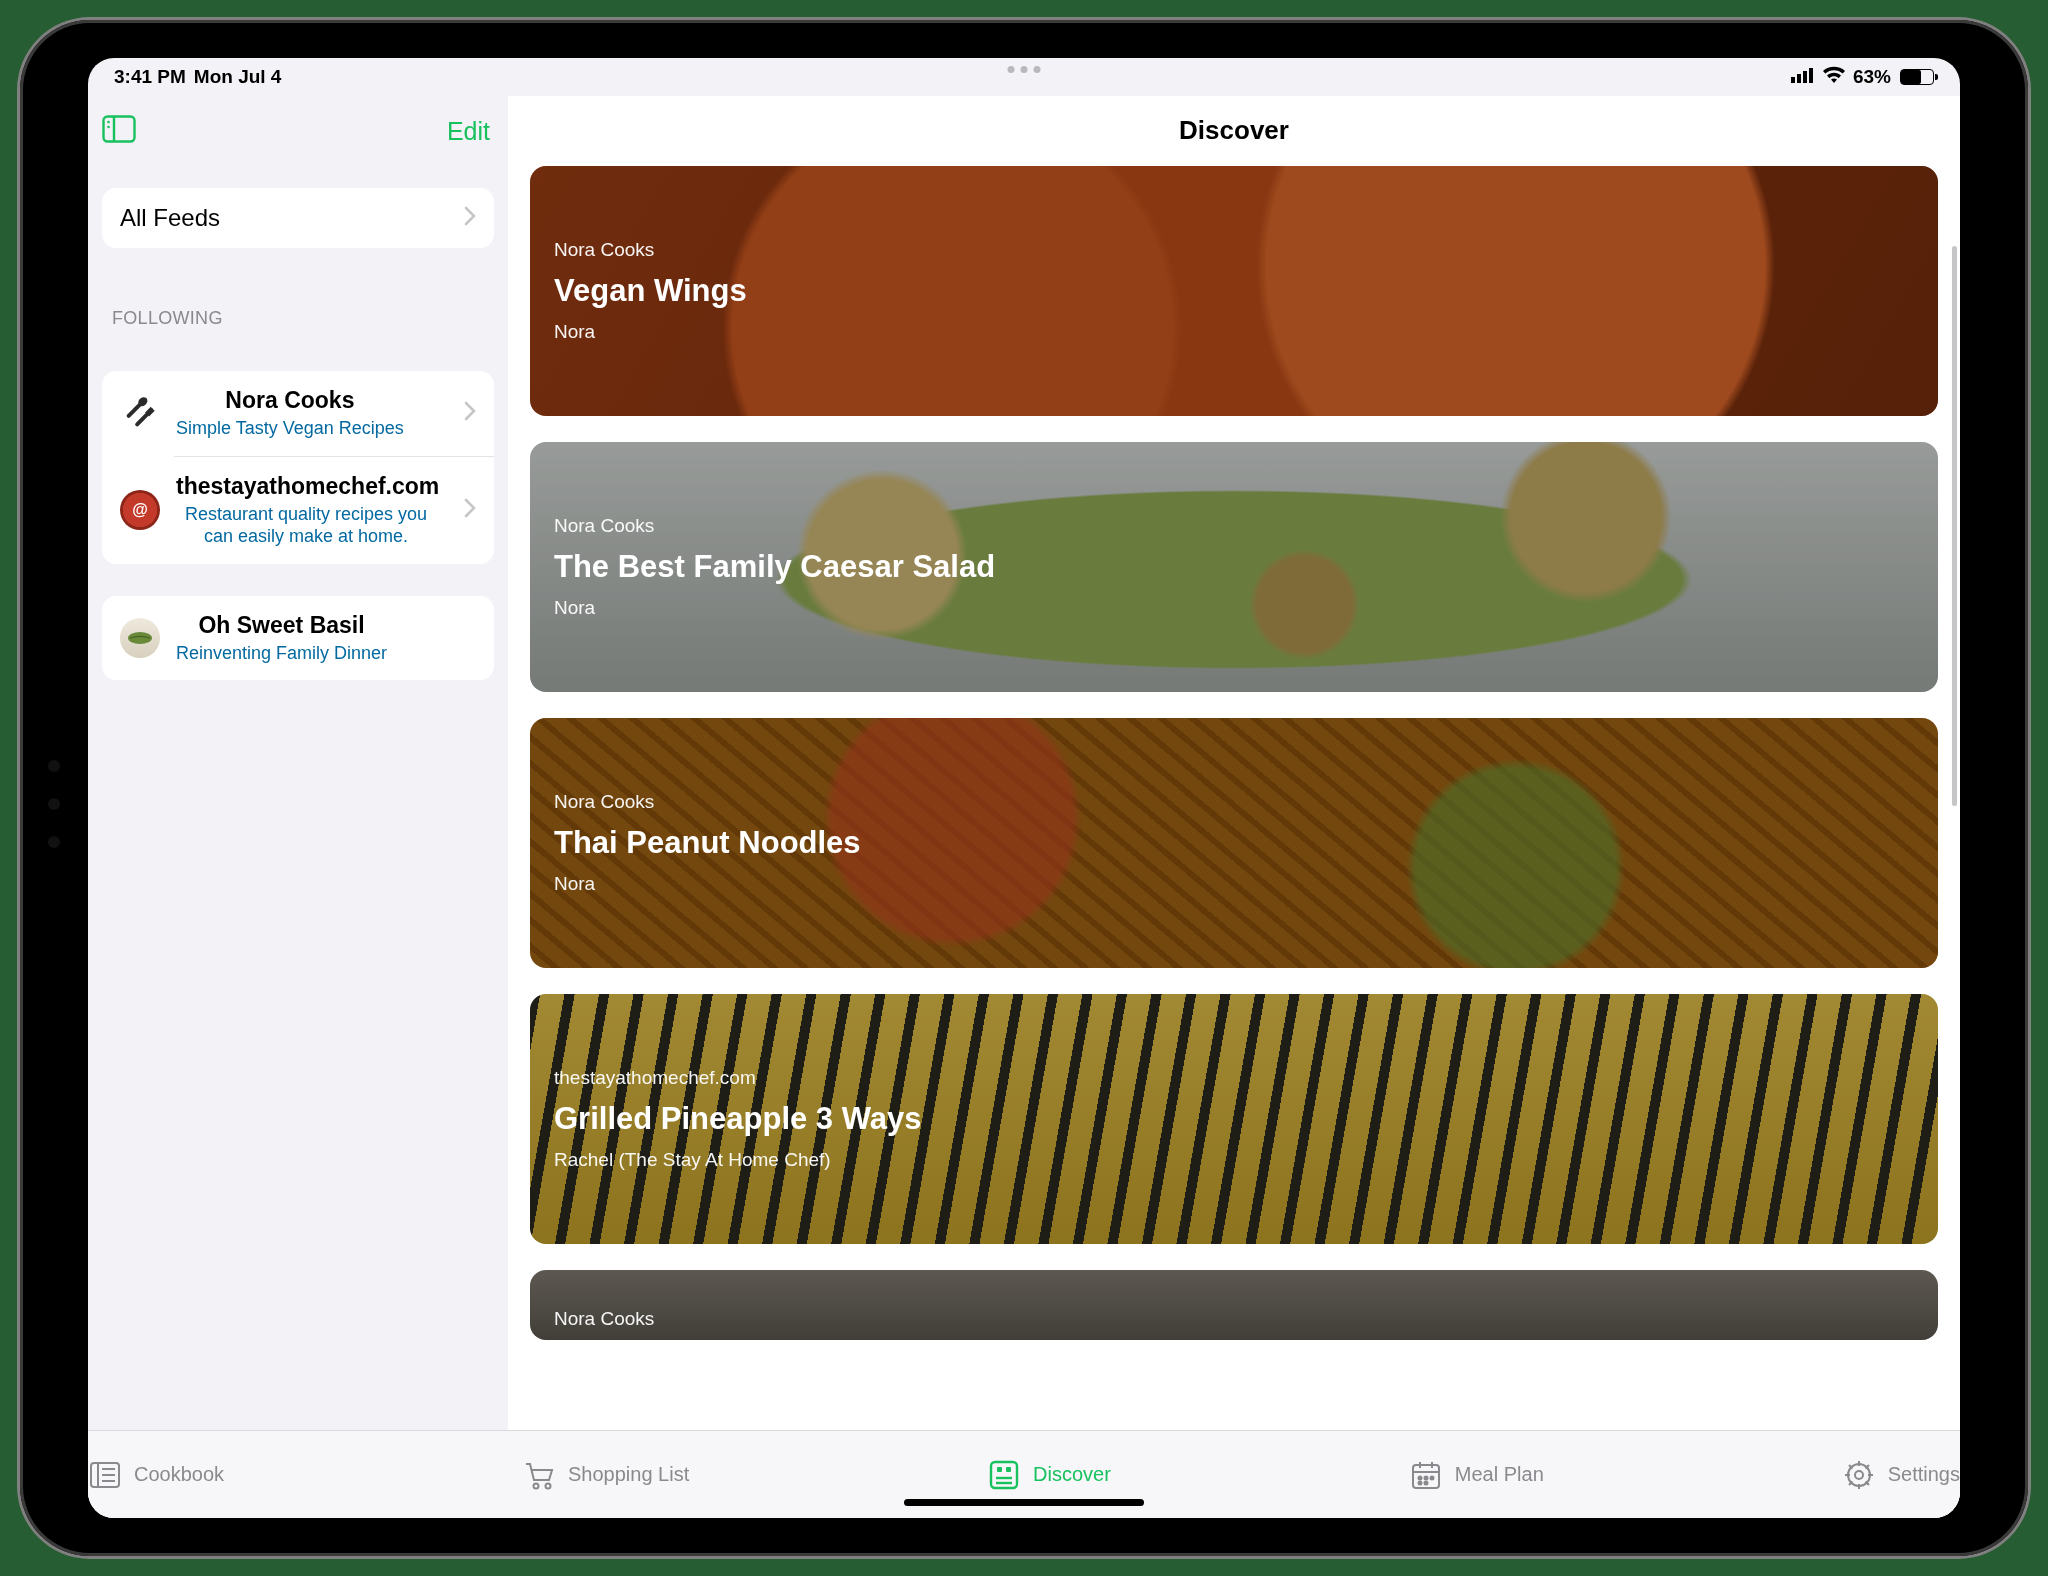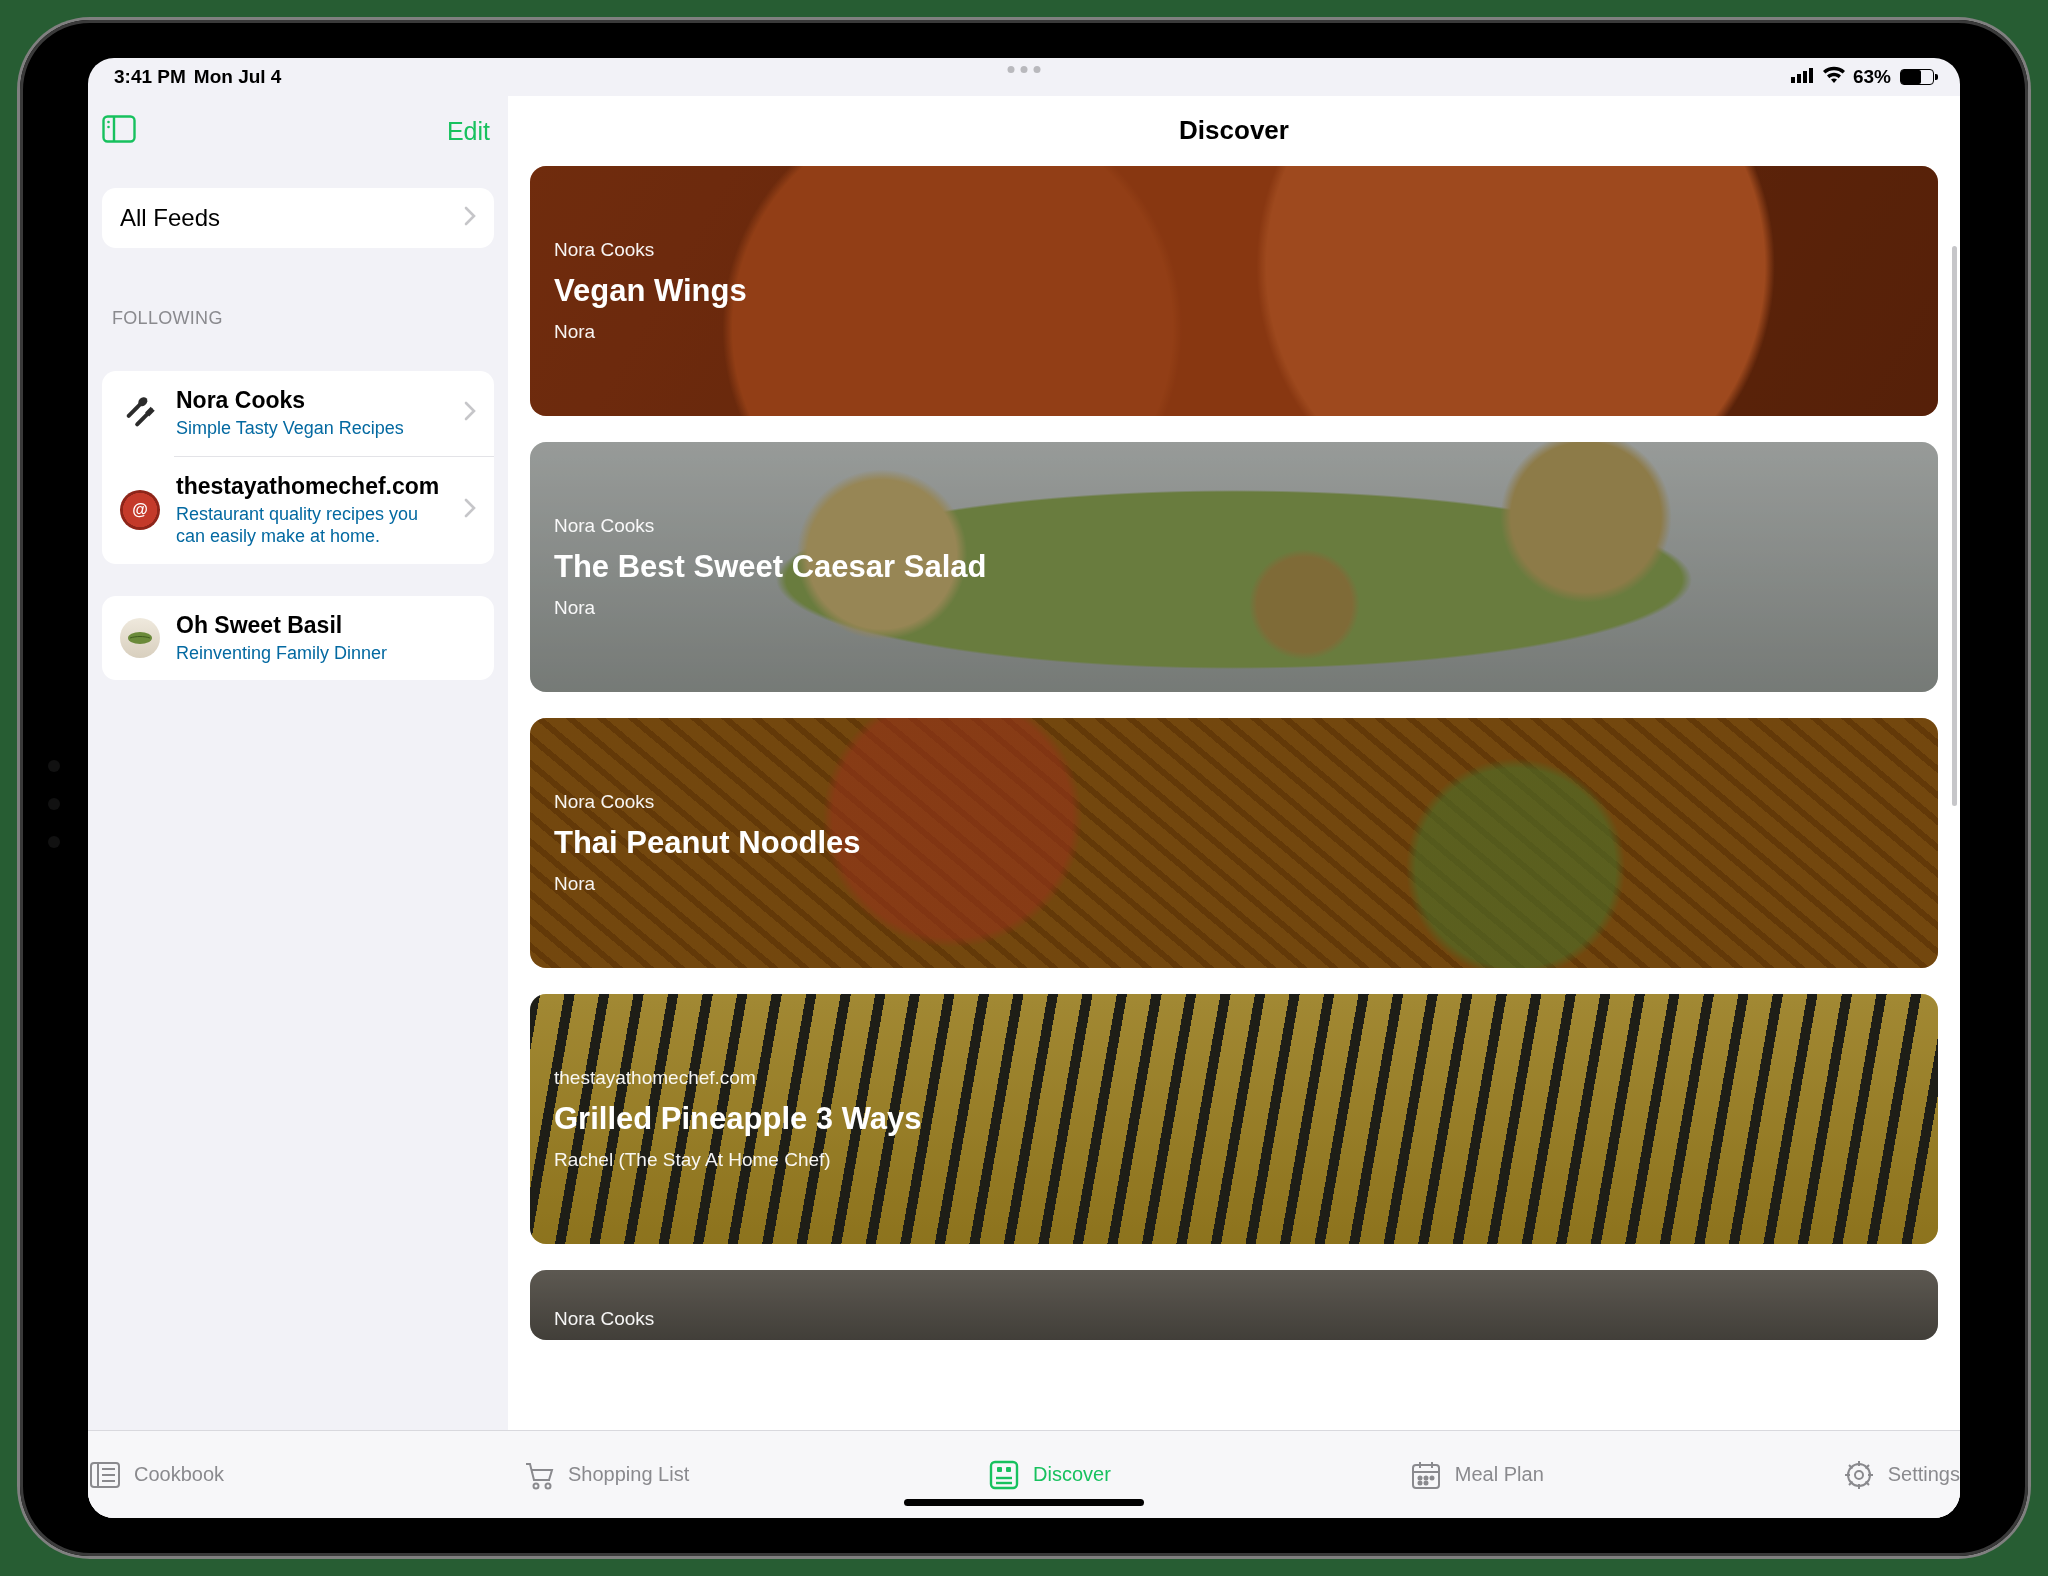--- a/index.html
+++ b/index.html
@@ -137,21 +137,21 @@
     color:#8a8a8e;
     font-size: 18px;
     letter-spacing: .3px;
     padding: 28px 10px 10px;
   }
 
   .row .icon {
     width:40px; height:40px; border-radius:8px; flex:none;
     display:flex; align-items:center; justify-content:center;
   }
-  .row .texts { display:flex; flex-direction:column; gap:3px; max-width: 260px;}
+  .row .texts { display:flex; flex-direction:column; gap:3px; max-width: 260px; text-align: center;}
   .row .t1 { font-size: 23px; font-weight:600; color:#000;}
   .row .t2 { font-size: 18px; color:#0369a1; line-height:1.25;}
 
   .all-feeds .t1 { font-size: 24px; font-weight:400;}
 
   
   .main {
     flex:1;
     background:#fff;
     display:flex;
@@ -391,21 +391,21 @@
               <div class="src">Nora Cooks</div>
               <div class="title">Vegan Wings</div>
               <div class="auth">Nora</div>
             </div>
           </div>
 
           <div class="recipe-card bg2">
             <div class="overlay"></div>
             <div class="meta">
               <div class="src">Nora Cooks</div>
-              <div class="title">The Best Sweet Caesar Salad</div>
+              <div class="title">The Best Family Caesar Salad</div>
               <div class="auth">Nora</div>
             </div>
           </div>
 
           <div class="recipe-card bg3">
             <div class="overlay"></div>
             <div class="meta">
               <div class="src">Nora Cooks</div>
               <div class="title">Thai Peanut Noodles</div>
               <div class="auth">Nora</div>

